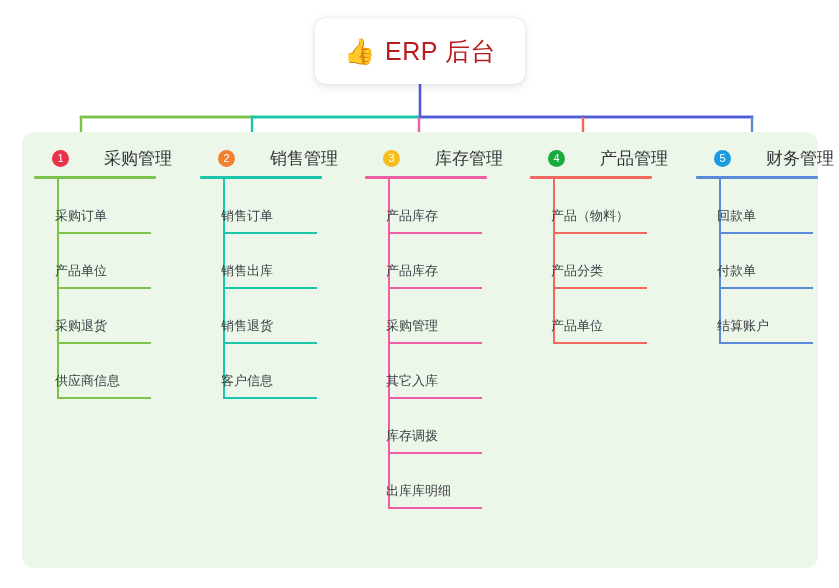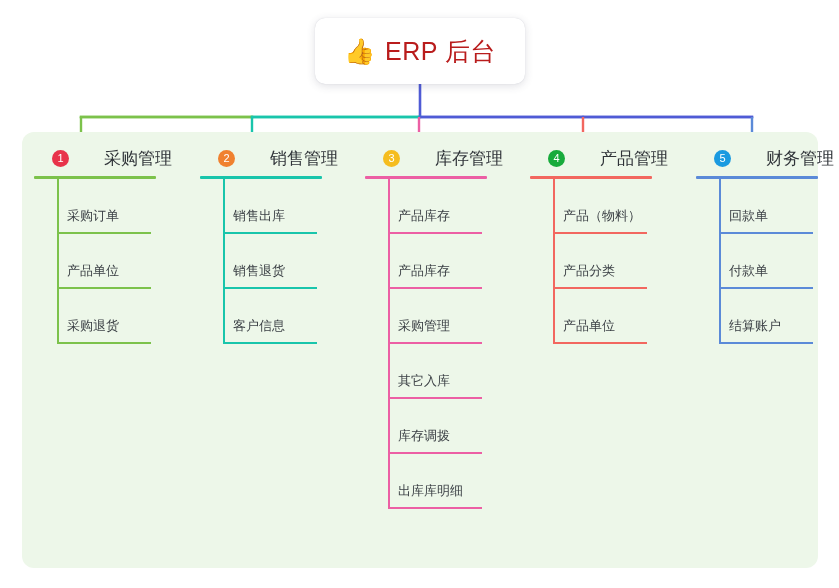--- a/index.html
+++ b/index.html
@@ -113,21 +113,21 @@
     width: 2px;
     bottom: 0;
   }
   .child {
     position: relative;
     height: 55px;
     box-sizing: border-box;
   }
   .child-label {
     position: absolute;
-    left: 33px;
+    left: 21px;
     bottom: 9px;
     font-size: 13px;
     color: #3a3f44;
     white-space: nowrap;
   }
   .child-rule {
     position: absolute;
     left: 23px;
     bottom: 0;
     height: 2px;
@@ -176,31 +176,39 @@
             <div class="child-rule" style="background: rgb(124, 194, 75);"></div>
           </div>
           <div class="child">
             <span class="child-label">产品单位</span>
             <div class="child-rule" style="background: rgb(124, 194, 75);"></div>
           </div>
           <div class="child">
             <span class="child-label">采购退货</span>
             <div class="child-rule" style="background: rgb(124, 194, 75);"></div>
           </div>
+          <div class="child">
+            <span class="child-label">供应商信息</span>
+            <div class="child-rule" style="background: rgb(124, 194, 75);"></div>
+          </div>
         </div>
       </div>
       <div class="column" style="left: 200px;">
         <div class="col-header">
           <span class="badge" style="background: rgb(240, 129, 47);">2</span>
           <span class="col-title">销售管理</span>
         </div>
         <div class="header-rule" style="background: rgb(25, 197, 171); width: 122px; margin-left: 0px;"></div>
         <div class="children">
           <div class="spine" style="background: rgb(25, 197, 171);"></div>
           <div class="child">
+            <span class="child-label">销售订单</span>
+            <div class="child-rule" style="background: rgb(25, 197, 171);"></div>
+          </div>
+          <div class="child">
             <span class="child-label">销售出库</span>
             <div class="child-rule" style="background: rgb(25, 197, 171);"></div>
           </div>
           <div class="child">
             <span class="child-label">销售退货</span>
             <div class="child-rule" style="background: rgb(25, 197, 171);"></div>
           </div>
           <div class="child">
             <span class="child-label">客户信息</span>
             <div class="child-rule" style="background: rgb(25, 197, 171);"></div>

